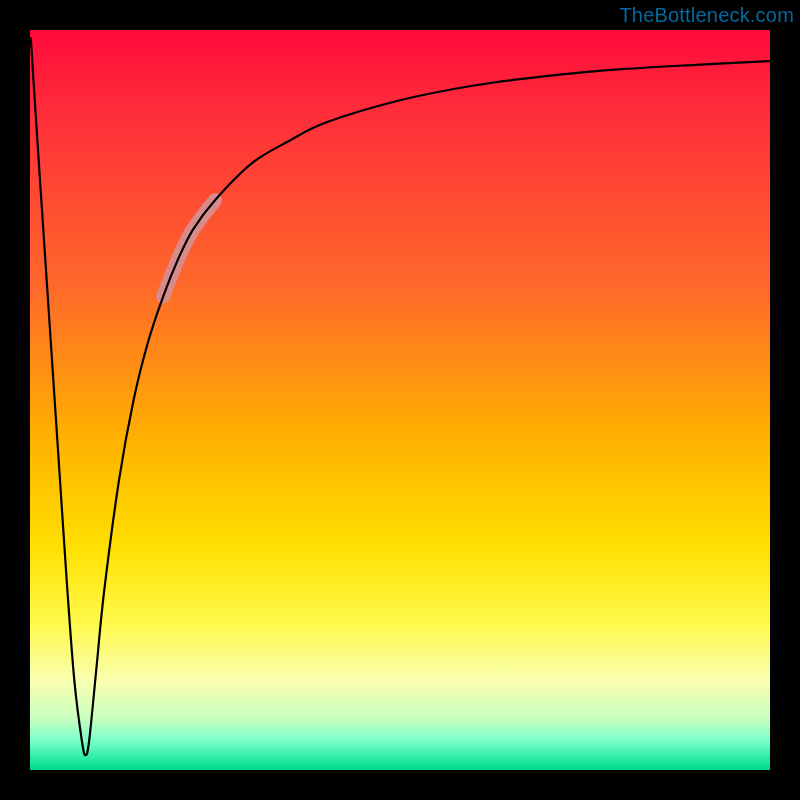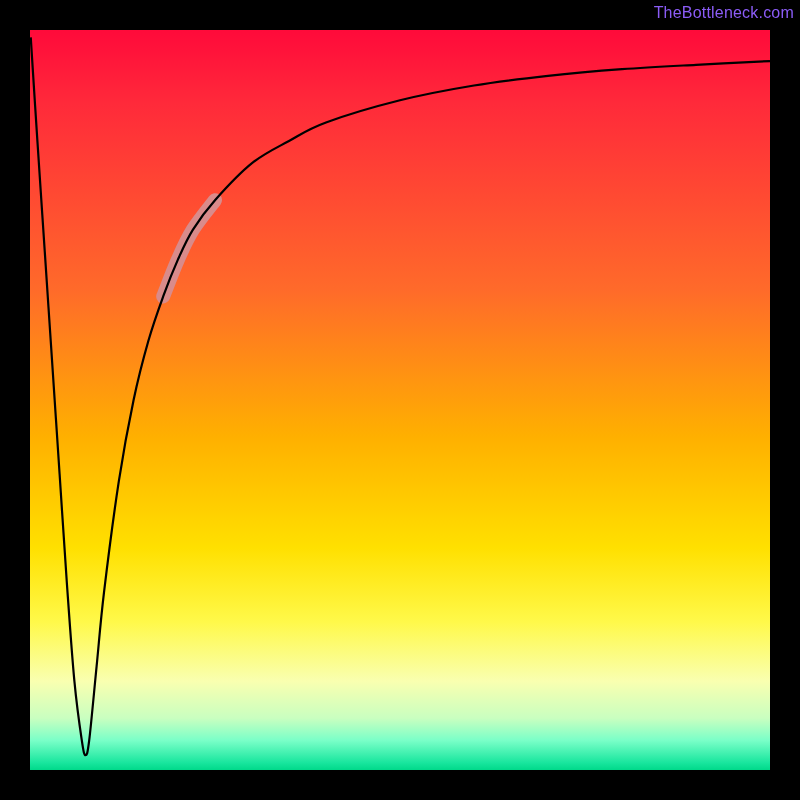--- a/index.html
+++ b/index.html
@@ -44,22 +44,22 @@
     left: 30px;
     top: 30px;
     width: 740px;
     height: 740px;
     overflow: visible;
   }
   .watermark {
     position: absolute;
     top: 4px;
     right: 6px;
-    color: #8b5cf6;
-    font-size: 16px;
+    color: #0369a1;
+    font-size: 20px;
     letter-spacing: 0.2px;
     user-select: none;
   }
 </style>
 </head>
 <body>
 
 <div class="frame">
   <div class="plot-area"></div>
 

